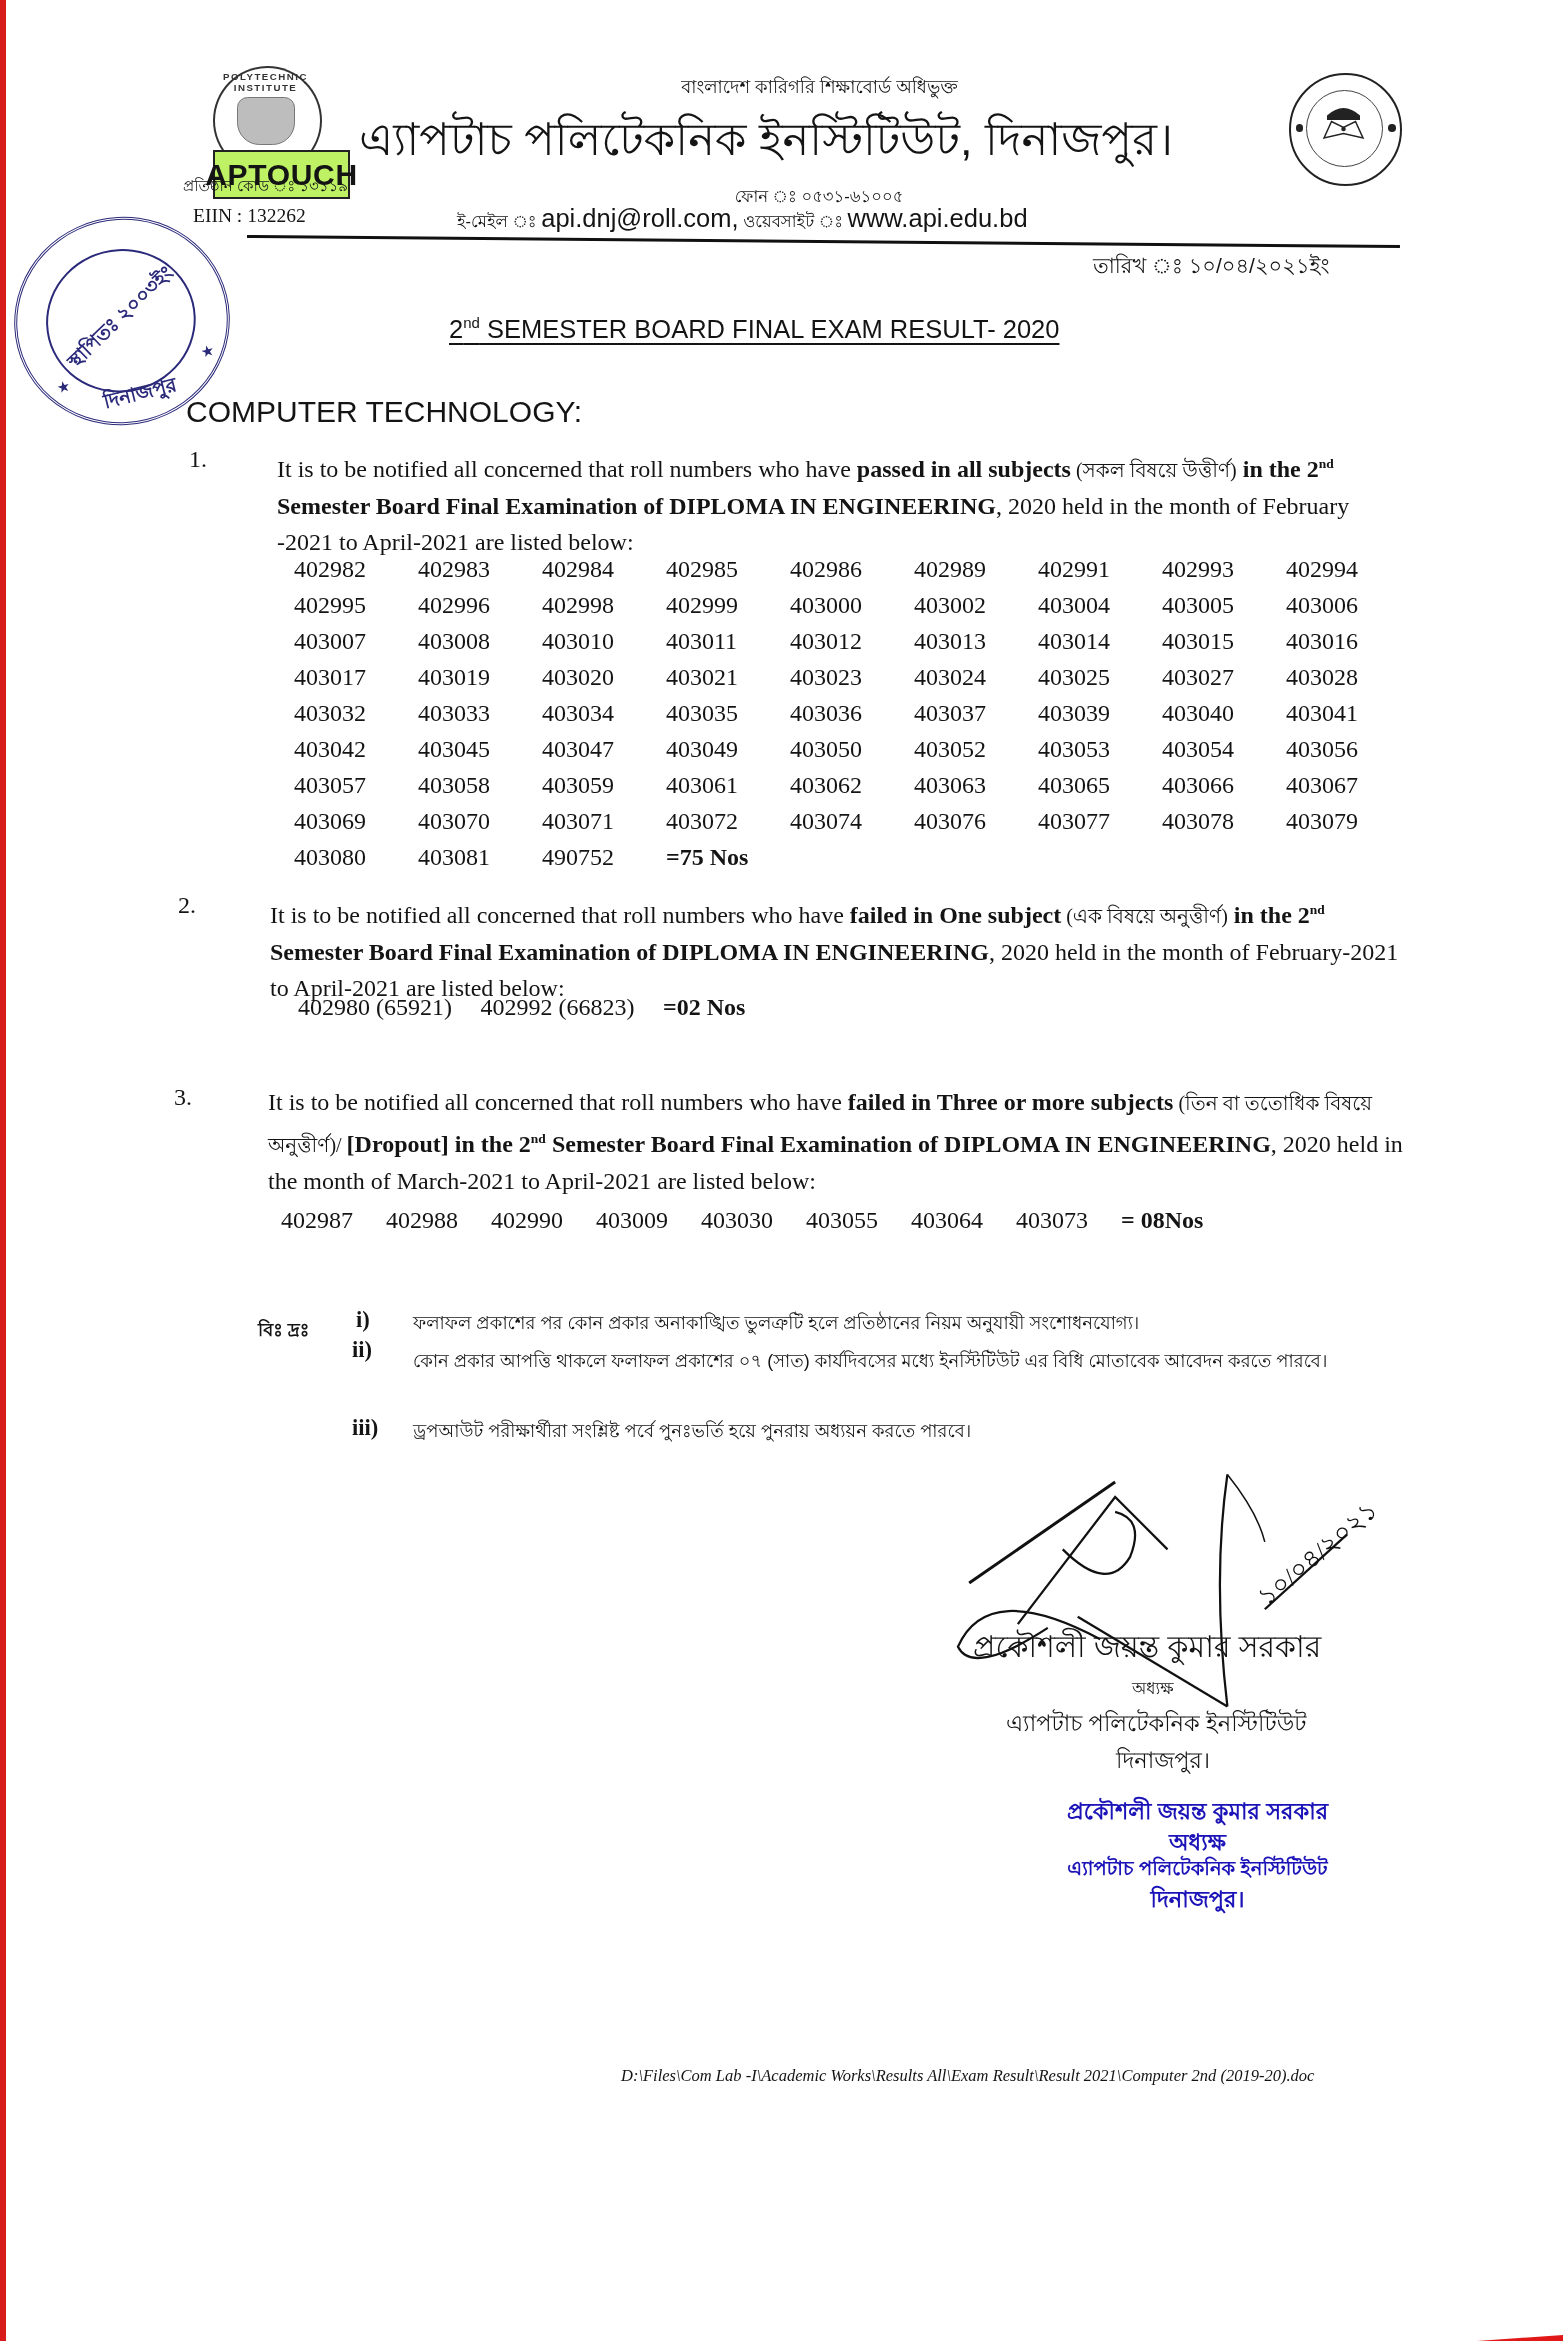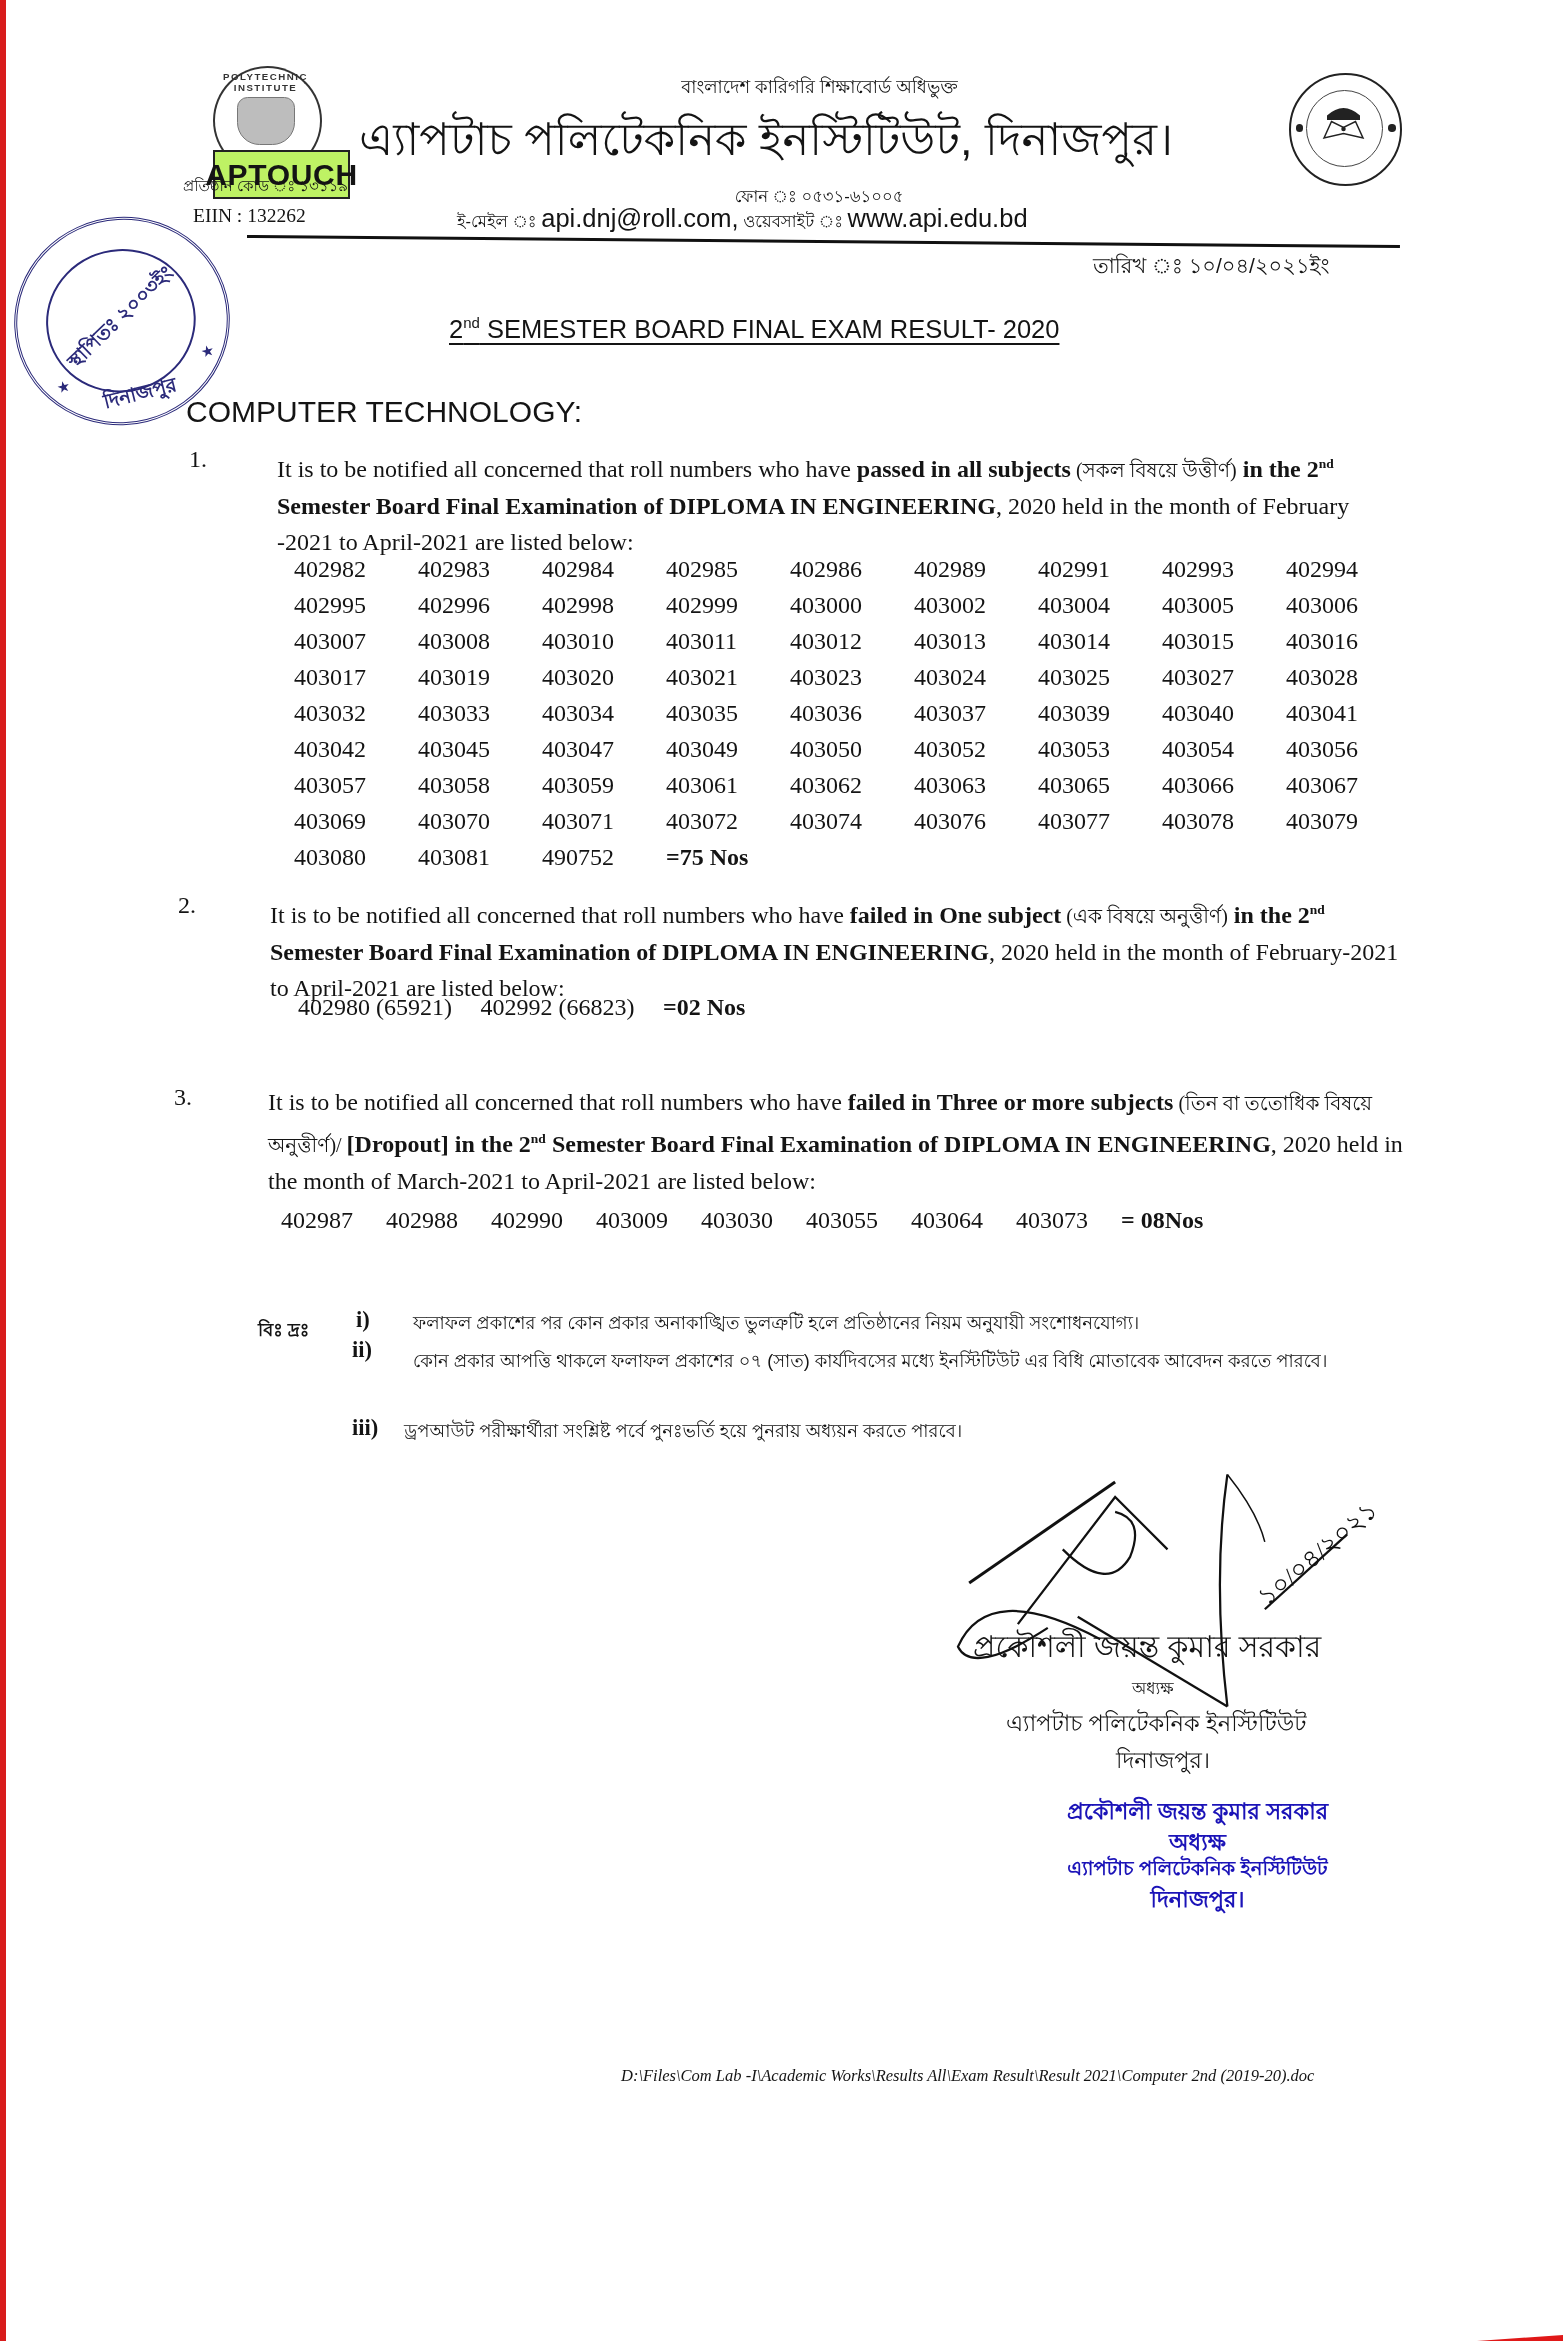--- a/index.html
+++ b/index.html
@@ -229,21 +229,21 @@
   <b><span>  in  the 2</span><sup>nd</sup><span> Semester Board Final Examination of DIPLOMA IN ENGINEERING</span></b><span>, 2020 held in the month of March-2021 to April-2021 are listed below:</span>
 </div>
 <div class="abs dropout" id="row-dropout"><span>402987</span><span>402988</span><span>402990</span><span>403009</span><span>403030</span><span>403055</span><span>403064</span><span>403073</span><b>= 08Nos</b></div>
 
 <div class="abs nb-label">বিঃ দ্রঃ</div>
 <div class="abs nb-idx" style="left:356px;top:1307px">i)</div>
 <div class="abs nb-item" style="left:413px;top:1307px;width:1011px">ফলাফল প্রকাশের পর কোন প্রকার অনাকাঙ্খিত ভুলত্রুটি হলে প্রতিষ্ঠানের নিয়ম অনুযায়ী সংশোধনযোগ্য।</div>
 <div class="abs nb-idx" style="left:352px;top:1337px">ii)</div>
 <div class="abs nb-item" style="left:413px;top:1345px;width:1011px">কোন প্রকার আপত্তি থাকলে ফলাফল প্রকাশের ০৭ (সাত) কার্যদিবসের মধ্যে ইনস্টিটিউট এর বিধি মোতাবেক আবেদন করতে পারবে।</div>
 <div class="abs nb-idx" style="left:352px;top:1415px">iii)</div>
-<div class="abs nb-item" style="left:404px;top:1415px;width:1011px">ড্রপআউট পরীক্ষার্থীরা সংশ্লিষ্ট পর্বে পুনঃভর্তি হয়ে পুনরায় অধ্যয়ন করতে পারবে।</div>
+<div class="abs nb-item" style="left:413px;top:1415px;width:1011px">ড্রপআউট পরীক্ষার্থীরা সংশ্লিষ্ট পর্বে পুনঃভর্তি হয়ে পুনরায় অধ্যয়ন করতে পারবে।</div>
 
 <svg class="abs sig-svg" viewBox="0 0 620 330">
   <path d="M35 155 L230 20" stroke="#111" stroke-width="4" fill="none"></path>
   <path d="M100 210 L230 40 L300 110" stroke="#111" stroke-width="3" fill="none"></path>
   <path d="M160 110 Q220 170 250 120 Q270 70 230 60" stroke="#111" stroke-width="3" fill="none"></path>
   <path d="M210 230 Q60 150 20 240 Q40 280 140 215" stroke="#111" stroke-width="3" fill="none"></path>
   <path d="M180 200 L380 320" stroke="#111" stroke-width="3" fill="none"></path>
   <path d="M380 320 Q360 150 380 10" stroke="#111" stroke-width="3" fill="none"></path>
   <path d="M380 10 Q420 60 430 100" stroke="#111" stroke-width="2" fill="none"></path>
   <path d="M430 190 L540 90" stroke="#111" stroke-width="3" fill="none"></path>

